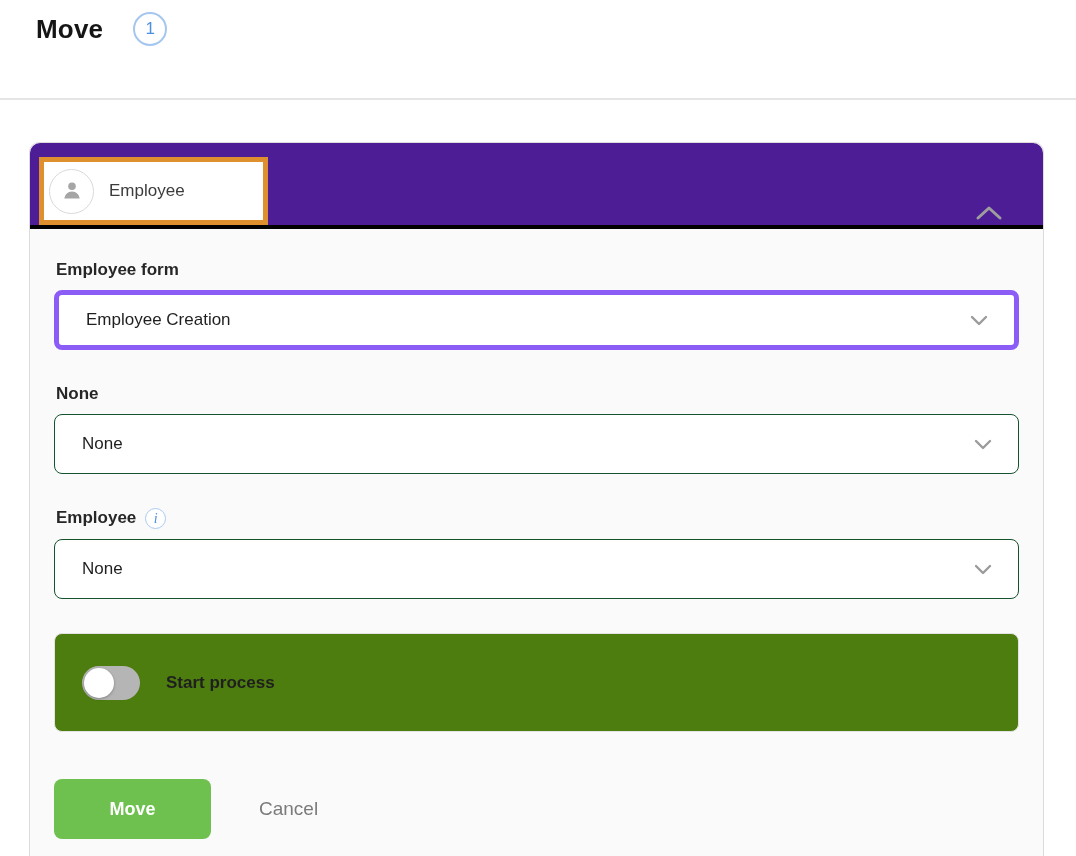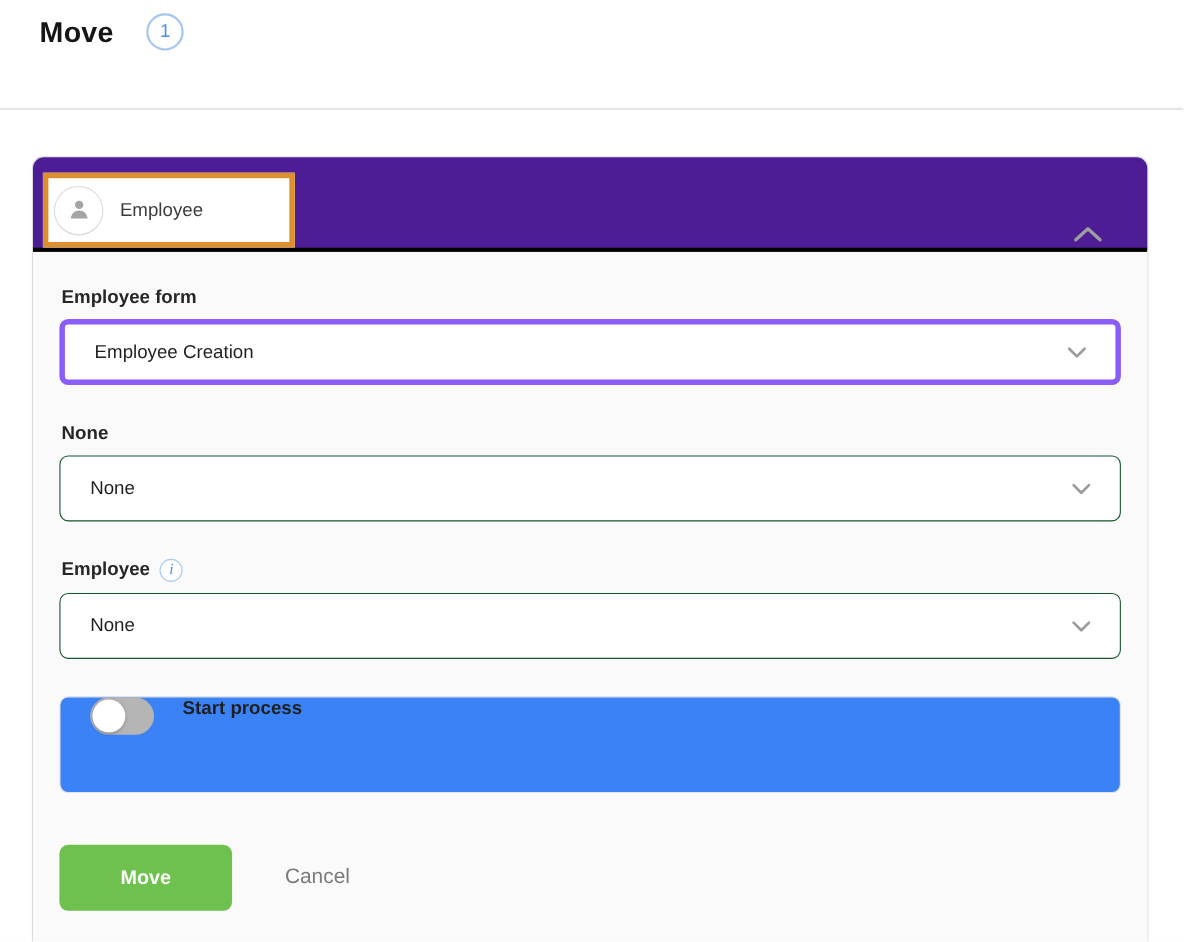--- a/index.html
+++ b/index.html
@@ -120,26 +120,26 @@
     font-size: 17px;
     color: #1f1f1f;
     margin-bottom: 34px;
     cursor: pointer;
   }
   .select.focused { border: 5px solid #8b5cf6; }
   .select .chev { margin-left: auto; display: flex; }
 
   
   .toggle-card {
-    height: 88px;
-    background: #3b82f6;
+    height: 99px;
+    background: #4d7c0f;
     border: 1px solid #e3e3e3;
     border-radius: 8px;
     display: flex;
-    align-items: flex-start;
+    align-items: center;
     padding-left: 27px;
     gap: 26px;
     margin-bottom: 47px;
   }
   .toggle {
     width: 58px; height: 34px;
     border-radius: 17px;
     background: #b5b5b5;
     position: relative;
     cursor: pointer;

